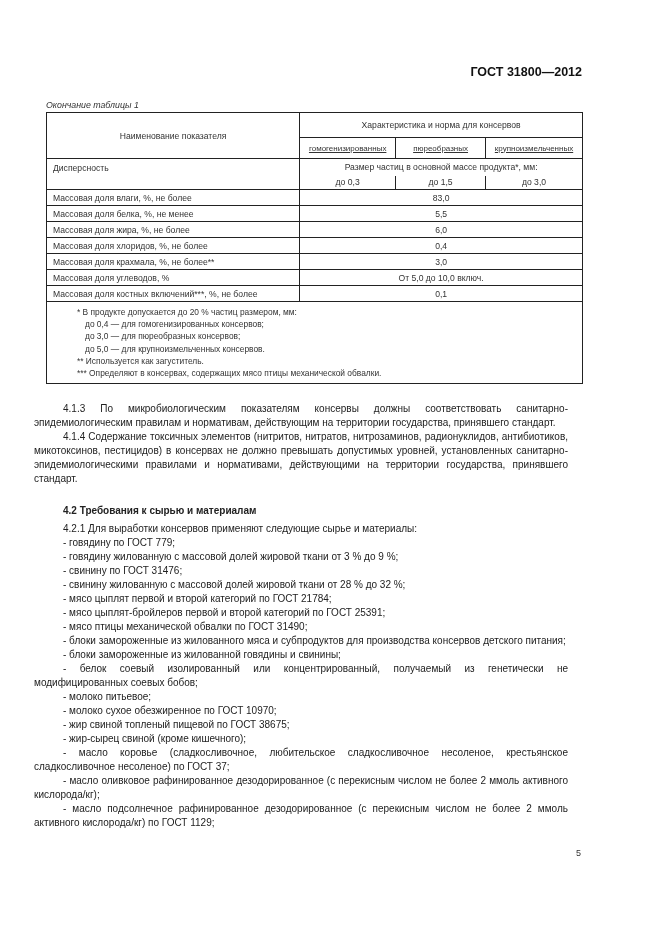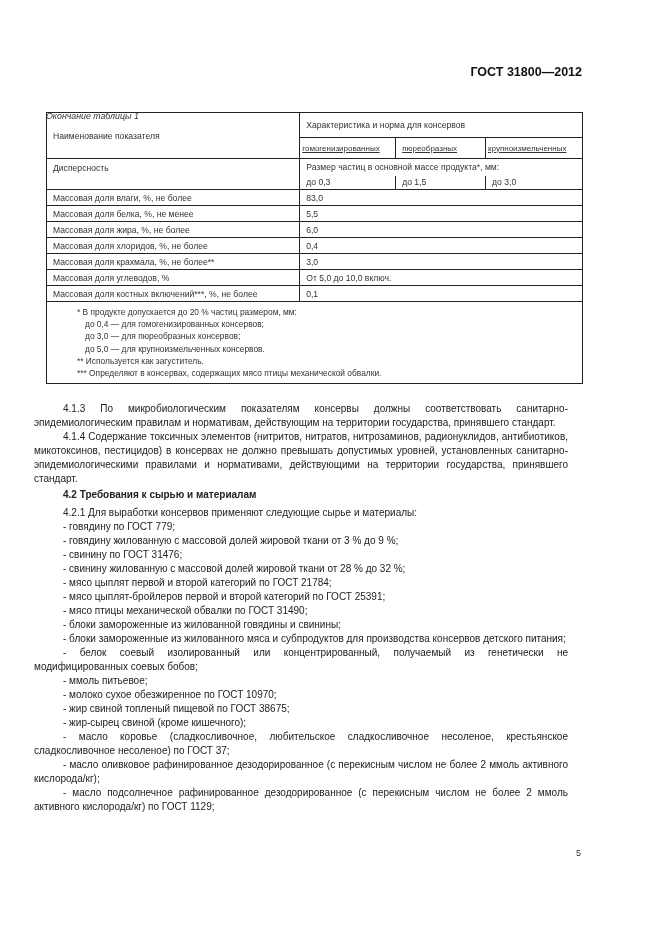--- a/index.html
+++ b/index.html
@@ -5,29 +5,29 @@
   html, body { margin: 0; padding: 0; background: #ffffff; }
   body {
     width: 661px; height: 936px; position: relative; overflow: hidden;
     font-family: "Liberation Sans", sans-serif; color: #222;
   }
   .hdr {
     position: absolute; right: 79px; top: 65px;
     font-weight: bold; font-size: 12.5px; color: #111;
   }
   .caption {
-    position: absolute; left: 46px; top: 111px;
+    position: absolute; left: 46px; top: 100px;
     font-style: italic; font-size: 8.8px; color: #333;
   }
   table.t {
     position: absolute; left: 46px; top: 112px;
     width: 537px; border-collapse: collapse; font-size: 8.6px; color: #333;
   }
   table.t td { border: 1px solid #222; padding: 0 6px; vertical-align: middle; }
-  .c { }
+  .c { text-align: center; }
   .thickb td { border-bottom: 2.5px solid #111; text-decoration: underline; }
   .sub { font-size: 8px; }
   .noVB { border-bottom: none !important; }
   .noVT { border-top: none !important; }
   .notes { padding: 4px 0 4px 30px !important; line-height: 12.2px; font-size: 8.4px; margin-left: 24px; }
   .notes div.ind { padding-left: 8px; }
   .body {
     position: absolute; left: 34px; width: 534px; font-size: 10px;
     line-height: 14px; color: #222; text-align: justify;
   }
@@ -104,33 +104,33 @@
       <div>** Используется как загуститель.</div>
       <div>*** Определяют в консервах, содержащих мясо птицы механической обвалки.</div>
     </td>
   </tr>
 </tbody>
   </table>
 
 <div class="body" style="top:402px">
   <p class="p">4.1.3 По микробиологическим показателям консервы должны соответствовать санитарно-эпидемиологическим правилам и нормативам, действующим на территории государства, принявшего стандарт.</p>
   <p class="p">4.1.4 Содержание токсичных элементов (нитритов, нитратов, нитрозаминов, радионуклидов, антибиотиков, микотоксинов, пестицидов) в консервах не должно превышать допустимых уровней, установленных санитарно-эпидемиологическими правилами и нормативами, действующими на территории государства, принявшего стандарт.</p>
-  <p class="h42" style="margin-top:2px">4.2 Требования к сырью и материалам</p>
+  <p class="h42" style="margin-top:18px">4.2 Требования к сырью и материалам</p>
   <p class="p">4.2.1 Для выработки консервов применяют следующие сырье и материалы:</p>
   <p class="p">- говядину по ГОСТ 779;</p>
   <p class="p">- говядину жилованную с массовой долей жировой ткани от 3 % до 9 %;</p>
   <p class="p">- свинину по ГОСТ 31476;</p>
   <p class="p">- свинину жилованную с массовой долей жировой ткани от 28 % до 32 %;</p>
   <p class="p">- мясо цыплят первой и второй категорий по ГОСТ 21784;</p>
   <p class="p">- мясо цыплят-бройлеров первой и второй категорий по ГОСТ 25391;</p>
   <p class="p">- мясо птицы механической обвалки по ГОСТ 31490;</p>
+  <p class="p">- блоки замороженные из жилованного мяса и субпродуктов для производства консервов детского питания;</p>
   <p class="p">- блоки замороженные из жилованной говядины и свинины;</p>
-  <p class="p">- блоки замороженные из жилованного мяса и субпродуктов для производства консервов детского питания;</p>
   <p class="p">- белок соевый изолированный или концентрированный, получаемый из генетически не модифицированных соевых бобов;</p>
-  <p class="p">- ммоль питьевое;</p>
+  <p class="p">- молоко питьевое;</p>
   <p class="p">- молоко сухое обезжиренное по ГОСТ 10970;</p>
   <p class="p">- жир свиной топленый пищевой по ГОСТ 38675;</p>
   <p class="p">- жир-сырец свиной (кроме кишечного);</p>
   <p class="p">- масло коровье (сладкосливочное, любительское сладкосливочное несоленое, крестьянское сладкосливочное несоленое) по ГОСТ 37;</p>
   <p class="p">- масло оливковое рафинированное дезодорированное (с перекисным числом не более 2 ммоль активного кислорода/кг);</p>
   <p class="p">- масло подсолнечное рафинированное дезодорированное (с перекисным числом не более 2 ммоль активного кислорода/кг) по ГОСТ 1129;</p>
 </div>
 
 <div class="pn">5</div>
 

